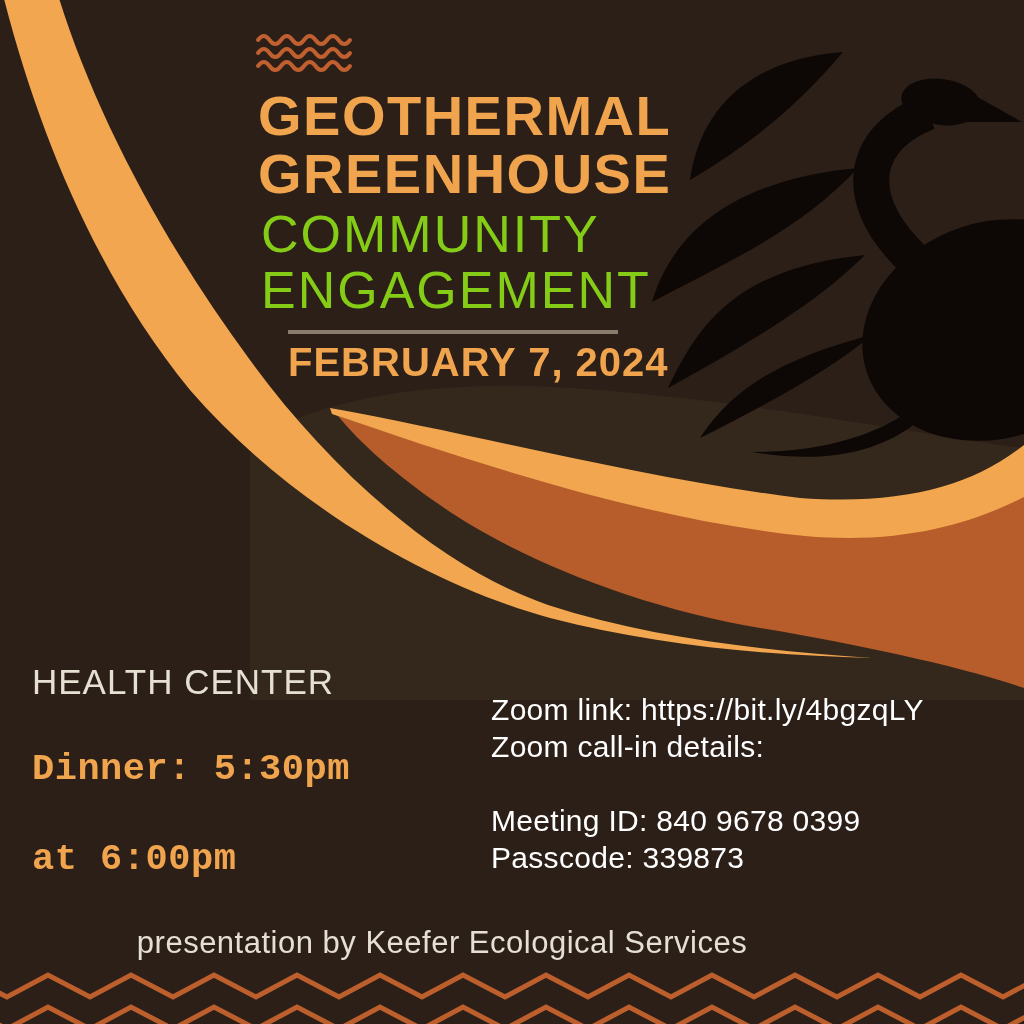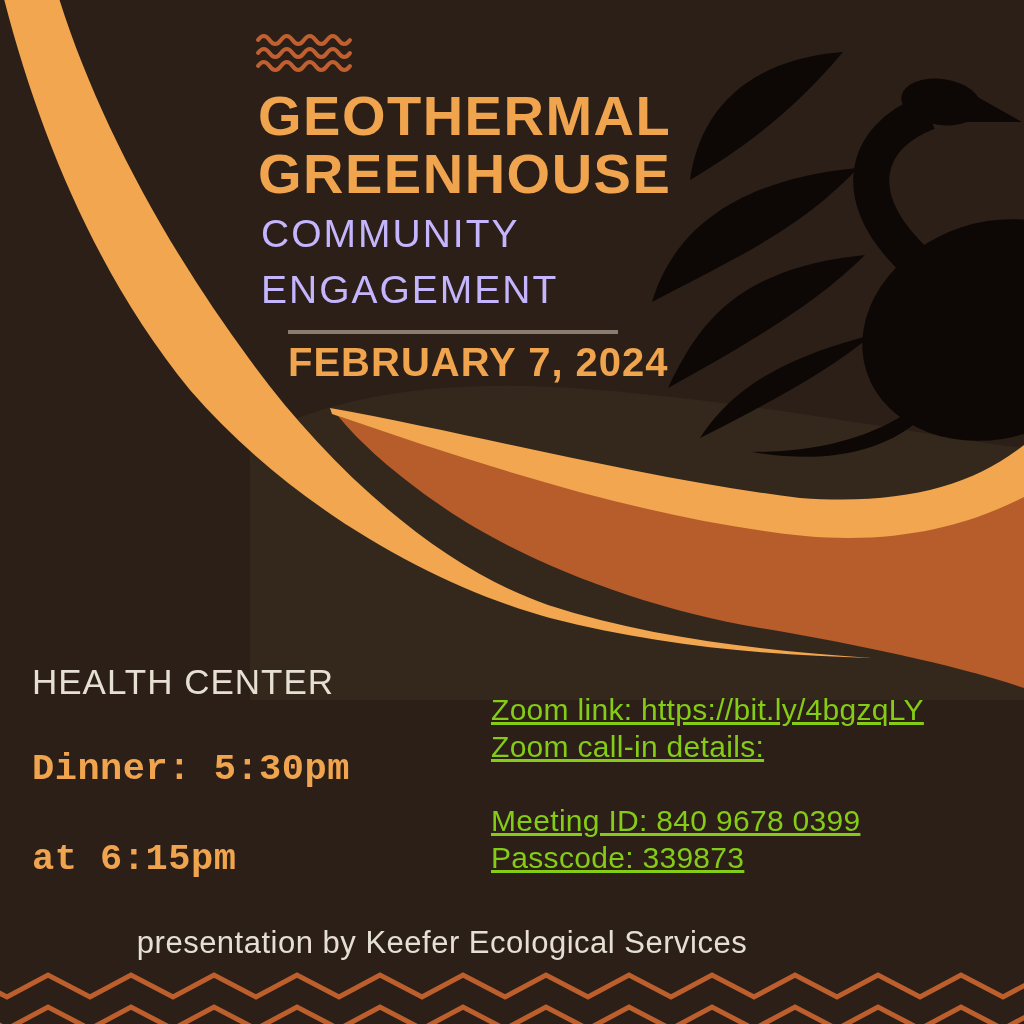--- a/index.html
+++ b/index.html
@@ -12,39 +12,39 @@
     position:relative;width:1024px;height:1024px;overflow:hidden;
     background:#2b1f18;
   }
   .bg-svg{position:absolute;left:0;top:0;width:1024px;height:1024px;display:block;}
   .txt{position:absolute;white-space:nowrap;}
   .title-line{
     left:258px;font-size:56px;font-weight:800;color:#f0a44e;
     letter-spacing:1.5px;line-height:58px;
   }
   .sub-line{
-    left:261px;font-size:39px;font-weight:500;color:#c4b5fd;
+    left:261px;font-size:52px;font-weight:500;color:#84cc16;
     letter-spacing:2px;line-height:54px;text-align:right;
   }
   .divider{
     position:absolute;left:288px;top:330px;width:330px;height:4px;
     background:#8a7c6e;
   }
   .date-line{
     left:288px;top:340px;width:330px;text-align:center;
     font-size:40px;font-weight:600;color:#f0a44e;letter-spacing:1px;
   }
   .loc-line{
     left:32px;font-size:35px;font-weight:500;color:#e6e0d3;letter-spacing:1px;
   }
   .sched-line{
     left:32px;font-size:37px;font-weight:600;color:#f0a44e;letter-spacing:0.5px;font-family:Liberation Mono, monospace;
   }
   .zoom-line{
-    left:491px;font-size:30px;font-weight:400;color:#84cc16;letter-spacing:0.3px;text-decoration:underline;
+    left:491px;font-size:30px;font-weight:400;color:#ffffff;letter-spacing:0.3px;
   }
   .footer-line{
     left:0;top:925px;width:884px;text-align:center;
     font-size:31px;font-weight:500;color:#e6e0d3;letter-spacing:0.5px;
   }
 </style>
 </head>
 <body>
 
 <div class="poster">
@@ -106,21 +106,21 @@
   <div class="txt title-line" style="top:145px">GREENHOUSE</div>
   <div class="txt sub-line" style="top:207px">COMMUNITY</div>
   <div class="txt sub-line" style="top:263px">ENGAGEMENT</div>
 
   <div class="divider"></div>
   <div class="txt date-line">FEBRUARY 7, 2024</div>
 
   <div class="txt loc-line" style="top:662px">HEALTH CENTER</div>
 
   <div class="txt sched-line" style="top:748px">Dinner: 5:30pm</div>
-  <div class="txt sched-line" style="top:838px">at 6:15pm</div>
+  <div class="txt sched-line" style="top:838px">at 6:00pm</div>
 
   <div class="txt zoom-line" style="top:693px">Zoom link: https://bit.ly/4bgzqLY</div>
   <div class="txt zoom-line" style="top:730px">Zoom call-in details:</div>
   <div class="txt zoom-line" style="top:804px">Meeting ID: 840 9678 0399</div>
   <div class="txt zoom-line" style="top:841px">Passcode: 339873</div>
 
   <div class="txt footer-line">presentation by Keefer Ecological Services</div>
 
 </div>
 

